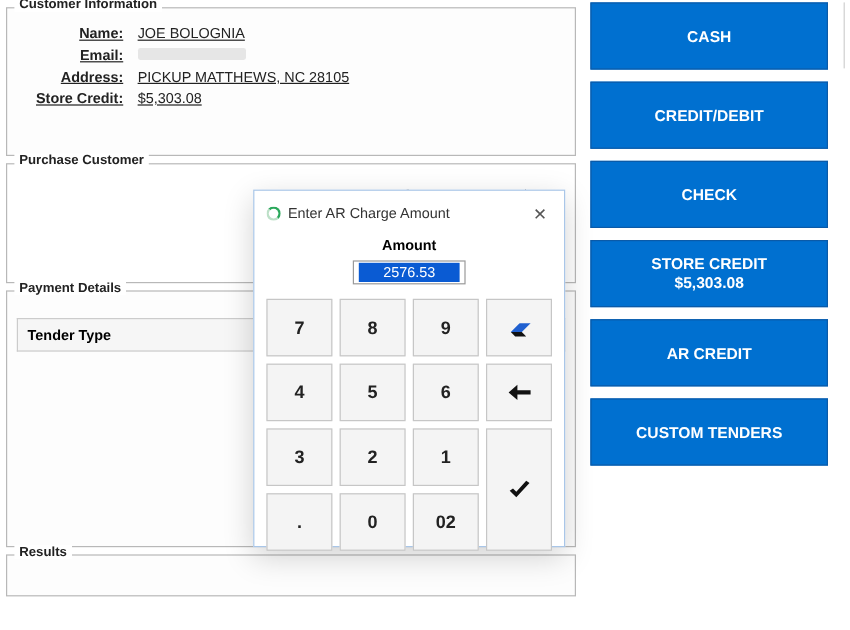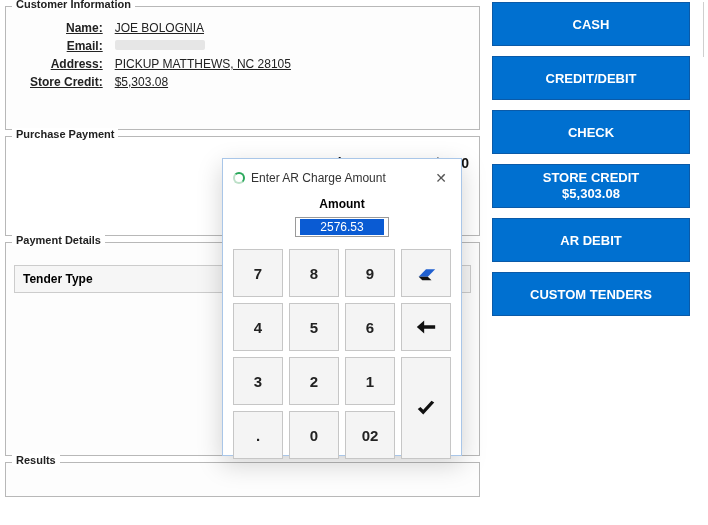--- a/index.html
+++ b/index.html
@@ -82,39 +82,39 @@
   }
   .tender-btn {
     display: flex;
     align-items: center;
     justify-content: center;
     flex-direction: column;
     background: #0070d0;
     color: #fff;
     font-weight: 700;
     font-size: 13px;
-    height: 44px;
+    height: 56px;
     width: 198px;
     margin: 0 0 10px 2px;
     border: 1px solid #0a5aa8;
     cursor: pointer;
   }
   .tender-btn.two-line { line-height: 1.2; }
   .right-vline {
     position: absolute;
     right: 0; top: 0;
     width: 1px; height: 55px;
     background: #cfcfcf;
   }
 
   
   .modal {
     position: absolute;
-    left: 222px; top: 158px;
-    width: 240px;
+    left: 211px; top: 158px;
+    width: 260px;
     height: 298px;
     background: #fff;
     border: 1px solid #a9c6e8;
     box-shadow: 0 8px 24px rgba(0,0,0,0.18);
     padding: 6px 8px 10px 8px;
   }
   .modal-title {
     display: flex;
     align-items: center;
     justify-content: space-between;
@@ -192,21 +192,21 @@
       </tr>
       <tr>
         <td class="cust-label">Store Credit:</td>
         <td>$5,303.08</td>
       </tr>
     </tbody>
       </table>
   </div>
 
   <div class="group purchase">
-    <div class="group-title">Purchase Payment</div>
+    <div class="group-title">Purchase Customer</div>
     <div class="disc-row">
       <span class="lbl">Discounts:</span>
       <span>$0.00</span>
     </div>
   </div>
 
   <div class="group payment">
     <div class="group-title">Payment Details</div>
     <table class="pay-table">
       <tbody>
@@ -231,21 +231,21 @@
       <span>CREDIT/DEBIT</span>
     </div>
   <div class="tender-btn">
       <span>CHECK</span>
     </div>
   <div class="tender-btn two-line">
     <span>STORE CREDIT</span>
     <span>$5,303.08</span>
   </div>
   <div class="tender-btn">
-      <span>AR DEBIT</span>
+      <span>AR CREDIT</span>
     </div>
   <div class="tender-btn">
       <span>CUSTOM TENDERS</span>
     </div>
 </div>
 
 <div class="modal">
   <div class="modal-title">
     <span class="ttl">
       <span class="spinner-icon"></span>

